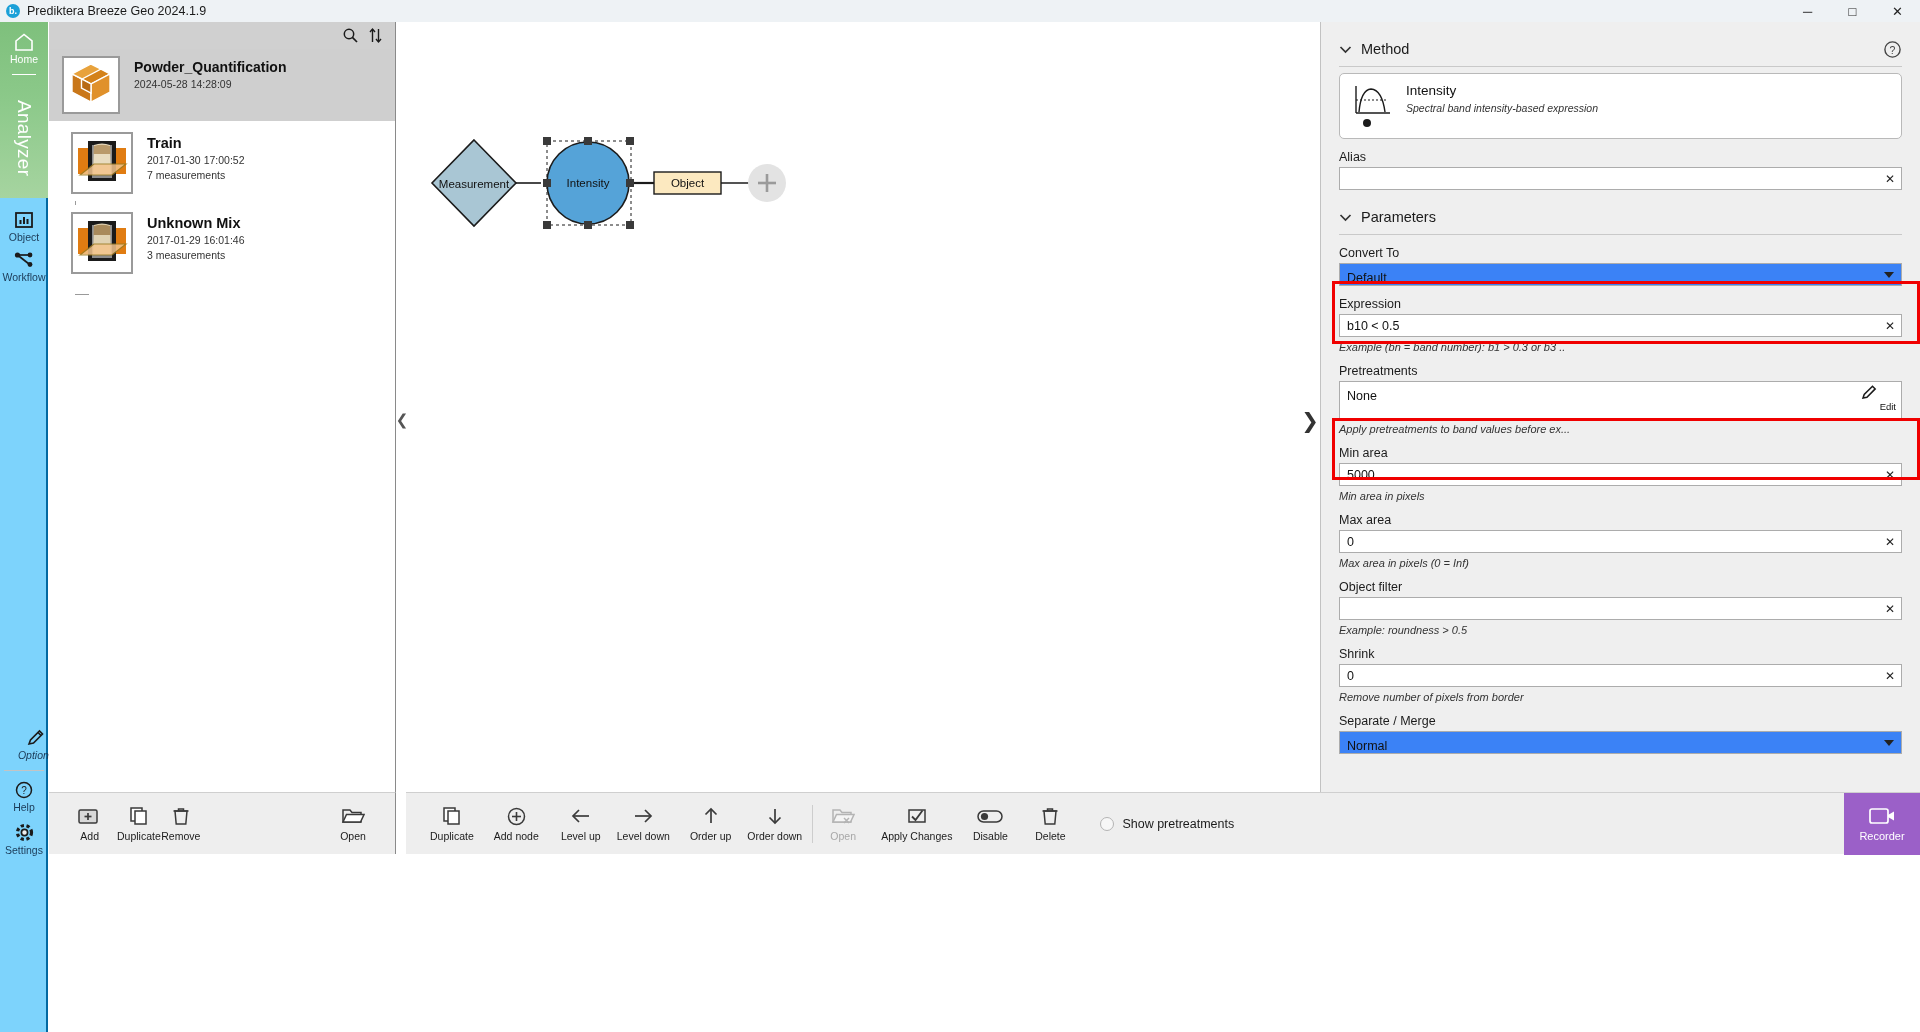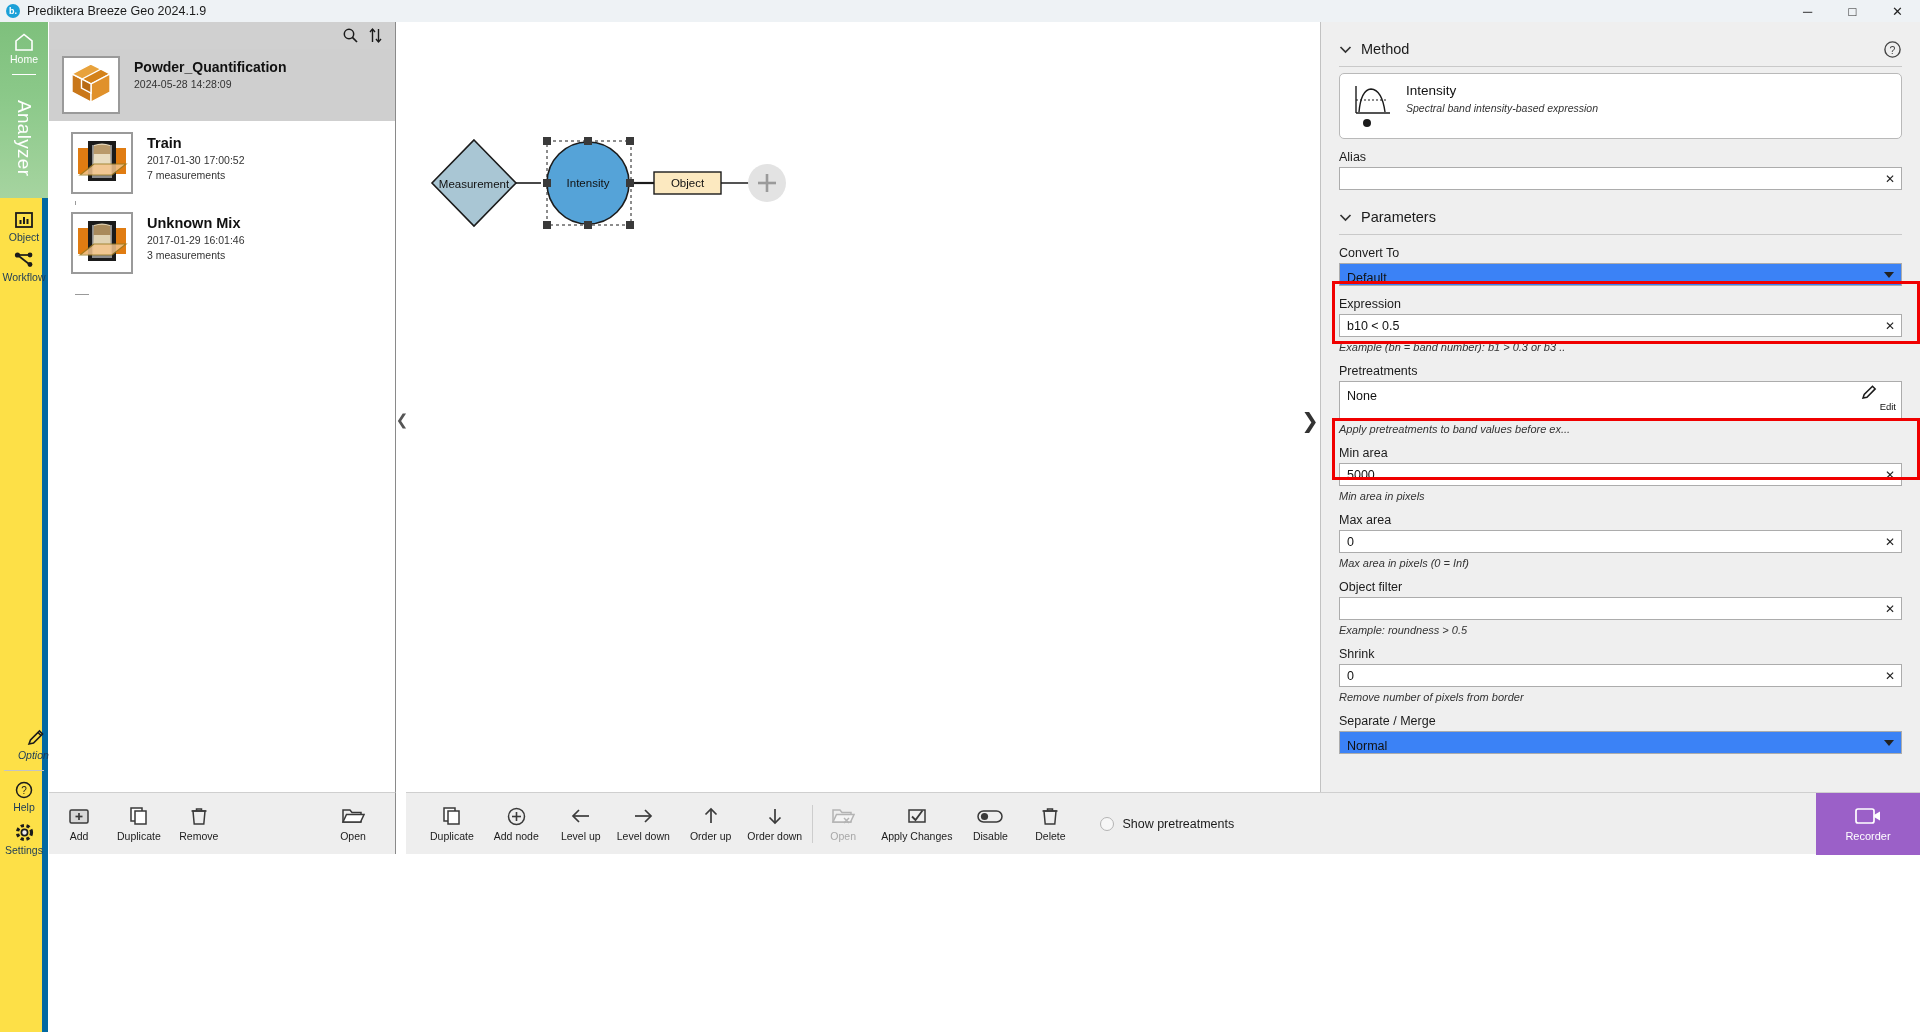--- a/index.html
+++ b/index.html
@@ -25,21 +25,21 @@
   #titlebar .tb-title { font-size: 12.5px; color: #1a1a1a; }
   #titlebar .tb-btns { margin-left: auto; display: flex; height: 22px; }
   #titlebar .tb-btn {
     width: 45px; height: 22px; display: flex; align-items: center;
     justify-content: center; font-size: 13px; color: #222;
   }
 
   
   #rail {
     position: absolute; left: 0; top: 22px; width: 48px; height: 1010px;
-    background: #fde047; border-right: 6px solid #0369a1;
+    background: #7dd3fc; border-right: 2px solid #0369a1;
   }
   #rail .rail-green {
     position: absolute; left: 0; top: 0; width: 48px; height: 176px;
     background: linear-gradient(180deg, #7ec07c 0%, #8cc98a 45%, #a6d4a0 100%);
     color: #ffffff;
   }
   .rail-item {
     display: flex; flex-direction: column; align-items: center;
     justify-content: center; width: 48px; cursor: default;
   }
@@ -149,21 +149,21 @@
   .tb-sep { width: 1px; height: 38px; background: #cdcdcd; margin: 0 10px; }
   #show-pre {
     display: flex; align-items: center; gap: 8px; margin-left: 30px;
     font-size: 12.5px; color: #1b1b1b; justify-content: flex-end;
   }
   #show-pre .radio {
     width: 14px; height: 14px; border: 1.5px solid #b4b4b4; border-radius: 50%;
     background: #f7f7f7;
   }
   #recorder-btn {
-    position: absolute; right: 0; top: 0; width: 104px; height: 62px;
+    position: absolute; right: 0; top: 0; width: 76px; height: 62px;
     background: #9b60c8; color: #ffffff;
     display: flex; flex-direction: column; align-items: center; justify-content: center;
   }
   #recorder-btn .rec-label { font-size: 11px; margin-top: 4px; }
 
   
   #rightpanel {
     position: absolute; left: 1320px; top: 22px; width: 600px; height: 770px;
     background: #efefef; border-left: 1px solid #c2c2c2;
     padding: 0 18px; overflow: hidden;
@@ -384,40 +384,40 @@
         <div class="node-text">
           <div class="node-title">Unknown Mix</div>
           <div class="node-sub">2017-01-29 16:01:46</div>
           <div class="node-sub">3 measurements</div>
         </div>
       </div>
     </div>
   </div>
 
   <div id="left-bottombar">
-    <div class="tb-item" style="margin-left:10px;">
+    <div class="tb-item" style="margin-left:10px;align-items:flex-end;">
       <span class="tbi-icon">
         <svg width="22" height="20" viewBox="0 0 22 20">
           <rect x="2" y="4" width="18" height="13" rx="1.5" fill="#d8d8d8" stroke="#3a3a3a" stroke-width="1.5"></rect>
           <line x1="11" y1="7" x2="11" y2="14" stroke="#3a3a3a" stroke-width="1.7"></line>
           <line x1="7.5" y1="10.5" x2="14.5" y2="10.5" stroke="#3a3a3a" stroke-width="1.7"></line>
         </svg>
       </span>
       <span class="tbi-label">Add</span>
     </div>
     <div class="tb-item" style="margin-left:18px;">
       <span class="tbi-icon">
         <svg width="20" height="20" viewBox="0 0 20 20">
           <rect x="2" y="2" width="11" height="13" fill="#ffffff" stroke="#3a3a3a" stroke-width="1.5"></rect>
           <rect x="6" y="5" width="11" height="13" fill="#ffffff" stroke="#3a3a3a" stroke-width="1.5"></rect>
         </svg>
       </span>
       <span class="tbi-label">Duplicate</span>
     </div>
-    <div class="tb-item" style="margin-left:18px;">
+    <div class="tb-item" style="">
       <span class="tbi-icon">
         <svg width="18" height="20" viewBox="0 0 18 20">
           <path d="M3 5 h12 l-1.2 13 h-9.6 z" fill="none" stroke="#3a3a3a" stroke-width="1.5"></path>
           <line x1="1.5" y1="5" x2="16.5" y2="5" stroke="#3a3a3a" stroke-width="1.6"></line>
           <path d="M6.5 5 V3 h5 v2" fill="none" stroke="#3a3a3a" stroke-width="1.5"></path>
         </svg>
       </span>
       <span class="tbi-label">Remove</span>
     </div>
     <div class="tb-item" style="margin-left:auto; margin-right:22px;">

